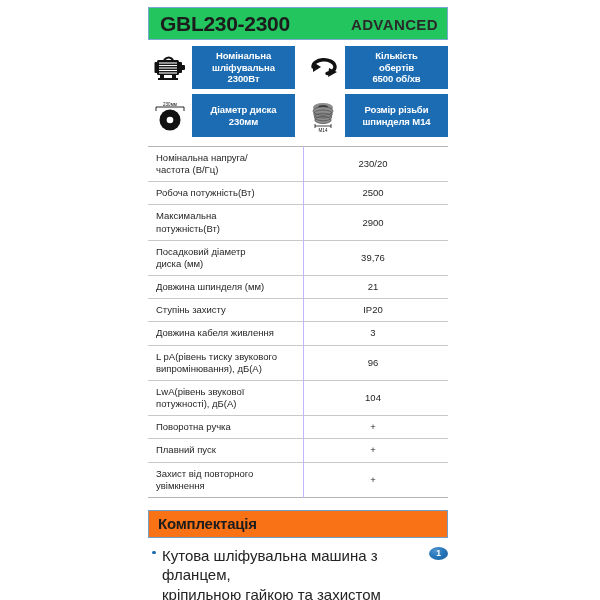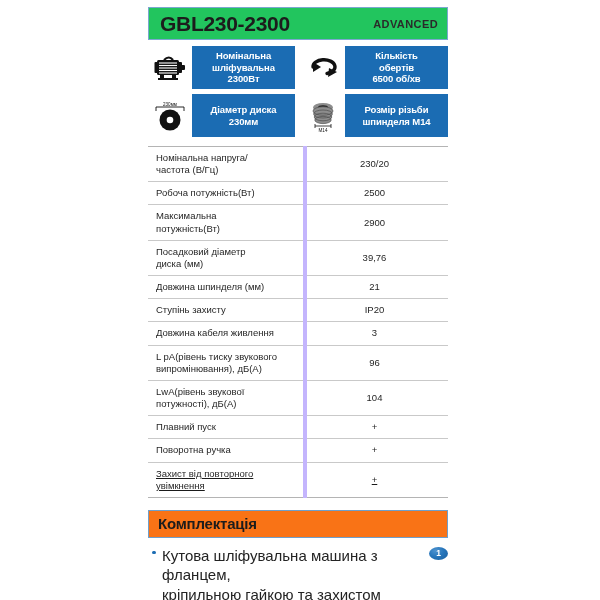--- a/index.html
+++ b/index.html
@@ -41,21 +41,21 @@
     font-weight: bold;
     letter-spacing: -0.3px;
     margin-left: 11px;
     color: #1c1c1c;
   }
   .title-bar .badge-adv {
     position: absolute;
     right: 9px;
     top: 50%;
     transform: translateY(-50%);
-    font-size: 11px;
+    font-size: 15px;
     font-weight: bold;
     letter-spacing: 0.4px;
     color: #2a2a2a;
   }
 
   
   .features {
     margin-top: 6px;
     display: flex;
     flex-direction: column;
@@ -98,29 +98,29 @@
 
   
   .spec {
     margin-top: 9px;
     width: 100%;
     border-collapse: collapse;
     table-layout: fixed;
   }
   .spec tr { border-top: 1px solid #c9c9c9; }
   .spec tr:first-child { border-top: 1px solid #b4b4b4; }
-  .spec tr:last-child { border-bottom: 1px solid #b4b4b4; text-decoration: underline; }
+  .spec tr:last-child { border-bottom: 1px solid #b4b4b4; }
   .spec td {
     padding: 5px 2px 5px 8px;
     font-size: 9.5px;
     line-height: 1.28;
     vertical-align: middle;
     color: #262626;
   }
-  .spec td.k { width: 145px; border-right: 4px solid #c4b5fd; }
+  .spec td.k { width: 145px; border-right: 1px solid #c4b5fd; }
   .spec td.v {
     text-align: center;
     padding-left: 2px;
     padding-right: 8px;
     color: #262626;
   }
 
   
   .pack-head {
     margin-top: 12px;
@@ -360,28 +360,28 @@
       <tr>
         <td class="k">
           <div>LwA(рівень звукової</div>
           <div>потужності), дБ(А)</div>
         </td>
         <td class="v">104</td>
       </tr>
 
       <tr>
         <td class="k">
+          <div>Поворотна ручка</div>
+        </td>
+        <td class="v">+</td>
+      </tr>
+
+      <tr>
+        <td class="k">
           <div>Плавний пуск</div>
-        </td>
-        <td class="v">+</td>
-      </tr>
-
-      <tr>
-        <td class="k">
-          <div>Поворотна ручка</div>
         </td>
         <td class="v">+</td>
       </tr>
 
       <tr>
         <td class="k">
           <div>Захист від повторного</div>
           <div>увімкнення</div>
         </td>
         <td class="v">+</td>

